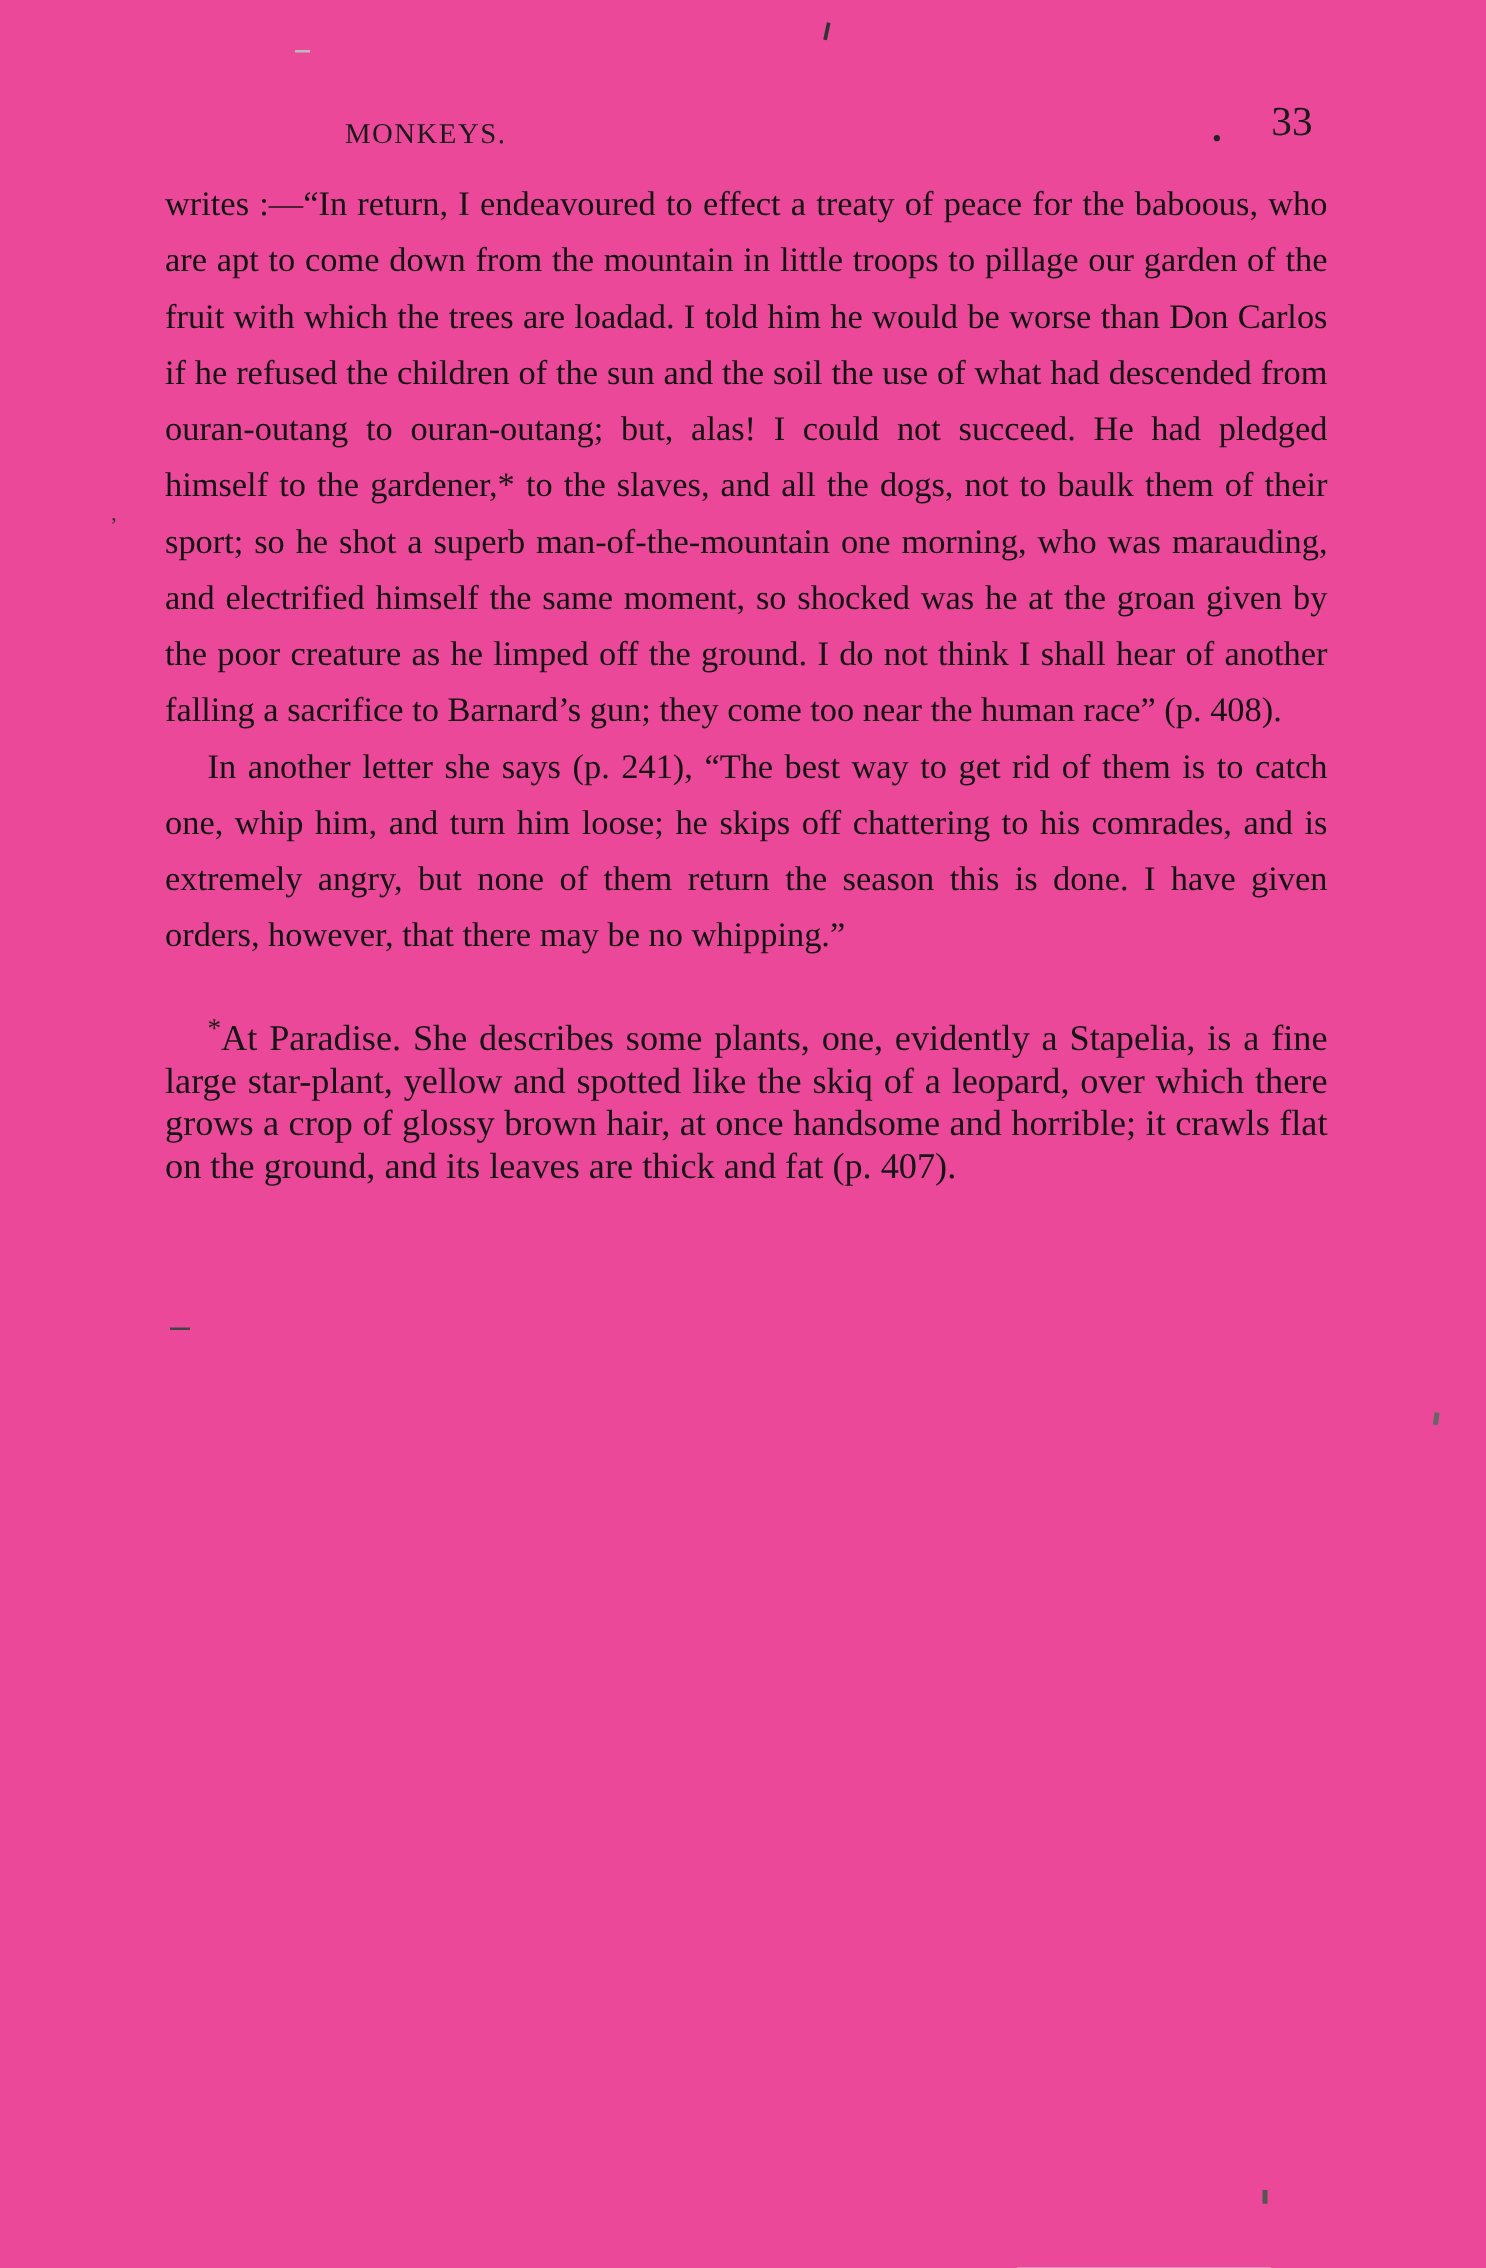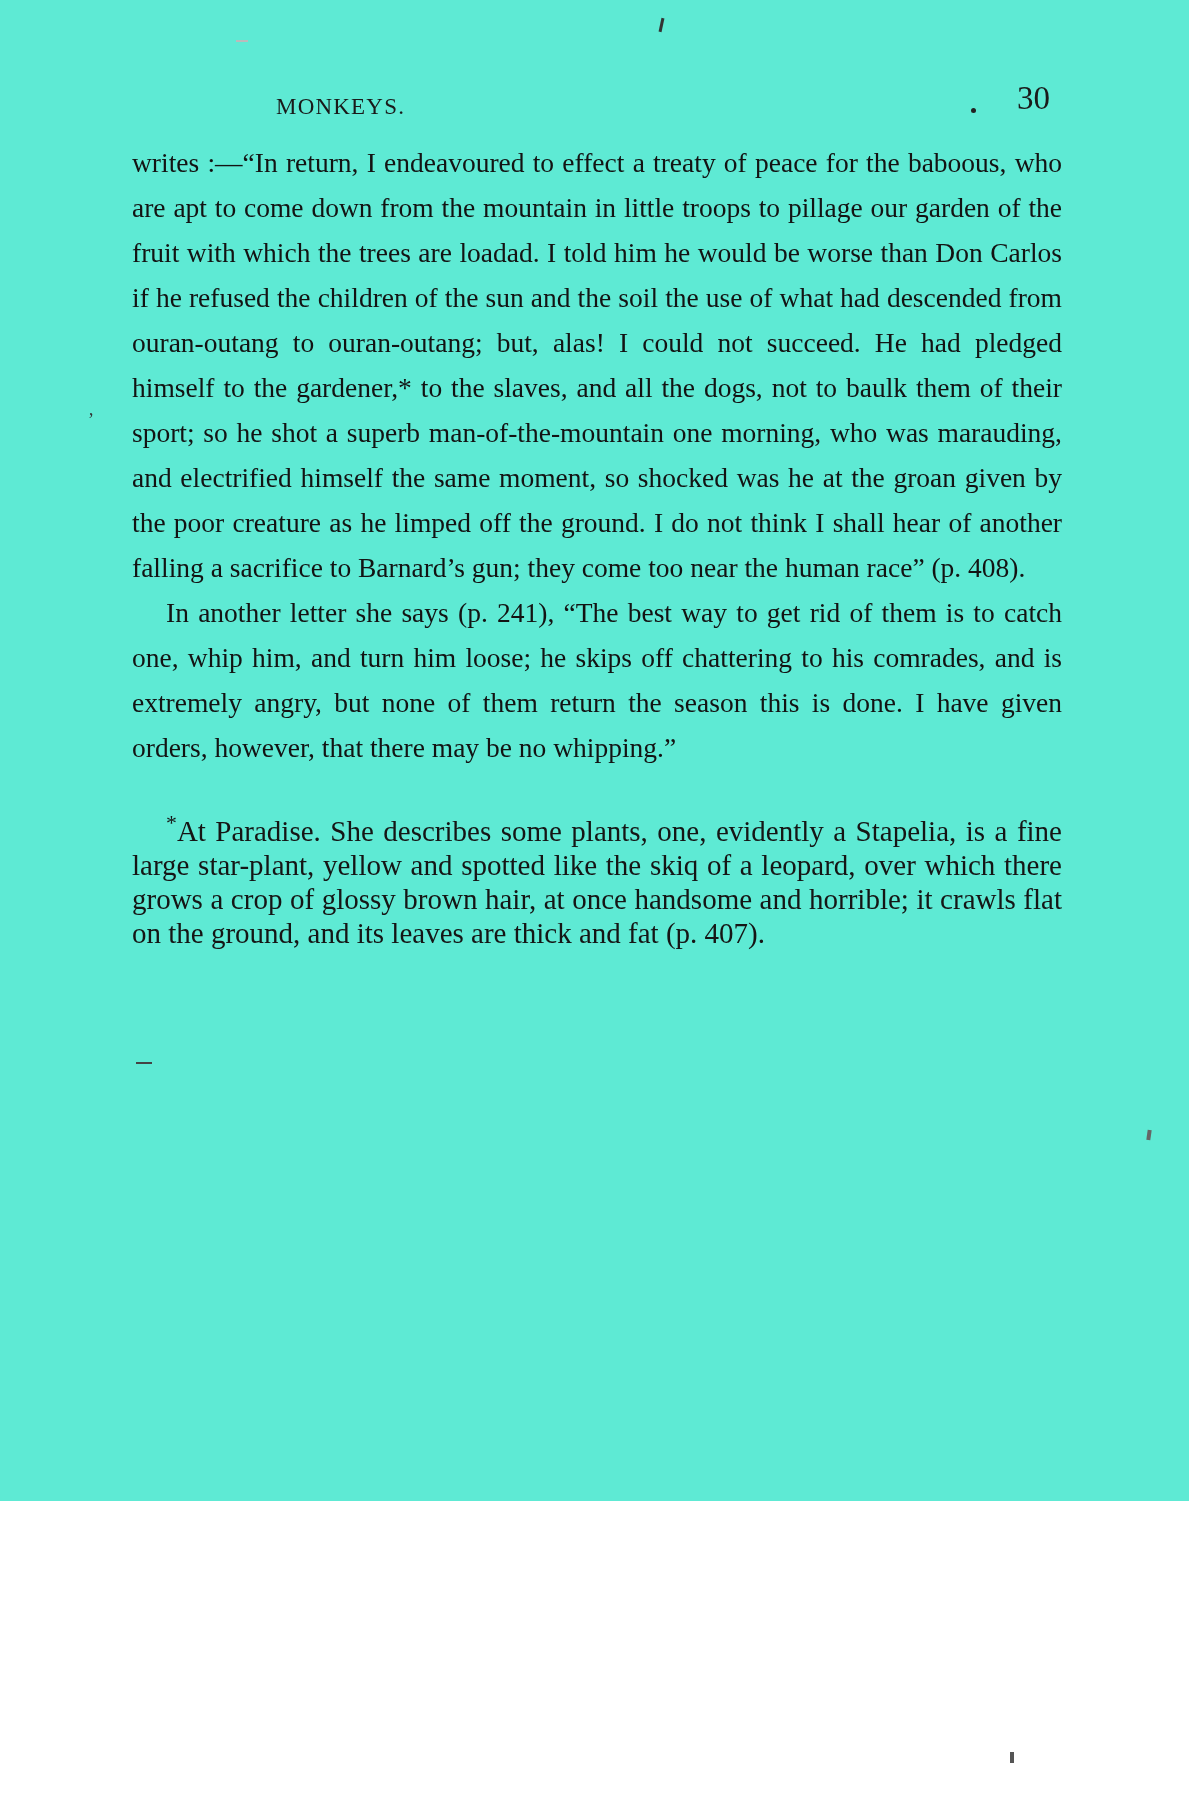--- a/index.html
+++ b/index.html
@@ -12,22 +12,22 @@
     height: 1814px;
     font-family: "Liberation Serif", serif;
     color: #111111;
     position: relative;
     overflow: hidden;
   }
   .page {
     position: absolute;
     left: 0; top: 0;
     width: 1189px;
-    height: 1501px;
-    background: #5eead4;
+    height: 1814px;
+    background: #ec4899;
     font-family: Liberation Serif, serif;
   }
   .content {
     position: absolute;
     left: 132px;
     top: 78px;
     width: 930px;
   }
   
   .header-row {
@@ -163,21 +163,21 @@
 <div class="page">
 
   <div class="top-tick"></div>
   <div class="top-tick2"></div>
 
   <div class="content">
 
     <div class="header-row">
       <div class="running-head">MONKEYS.</div>
       <div class="head-dot"></div>
-      <div class="page-number">30</div>
+      <div class="page-number">33</div>
     </div>
 
     <p class="para first">writes :—“In return, I endeavoured to effect a treaty of peace for the baboous, who are apt to come down from the mountain in little troops to pillage our garden of the fruit with which the trees are loadad.  I told him he would be worse than Don Carlos if he refused the children of the sun and the soil the use of what had descended from ouran-outang to ouran-outang; but, alas! I could not succeed. He had pledged himself to the gardener,* to the slaves, and all the dogs, not to baulk them of their sport; so he shot a superb man-of-the-mountain one morning, who was marauding, and electrified himself the same moment, so shocked was he at the groan given by the poor creature as he limped off the ground.   I do not think I shall hear of another falling a sacrifice to Barnard’s gun; they come too near the human race” (p. 408).</p>
 
     <p class="para indent">In another letter she says (p. 241), “The best way to get rid of them is to catch one, whip him, and turn him loose; he skips off chattering to his comrades, and is extremely angry, but none of them return the season this is done.   I have given orders, however, that there may be no whipping.”</p>
 
 
 
     <div class="footnote-area">
       <p class="footnote">

